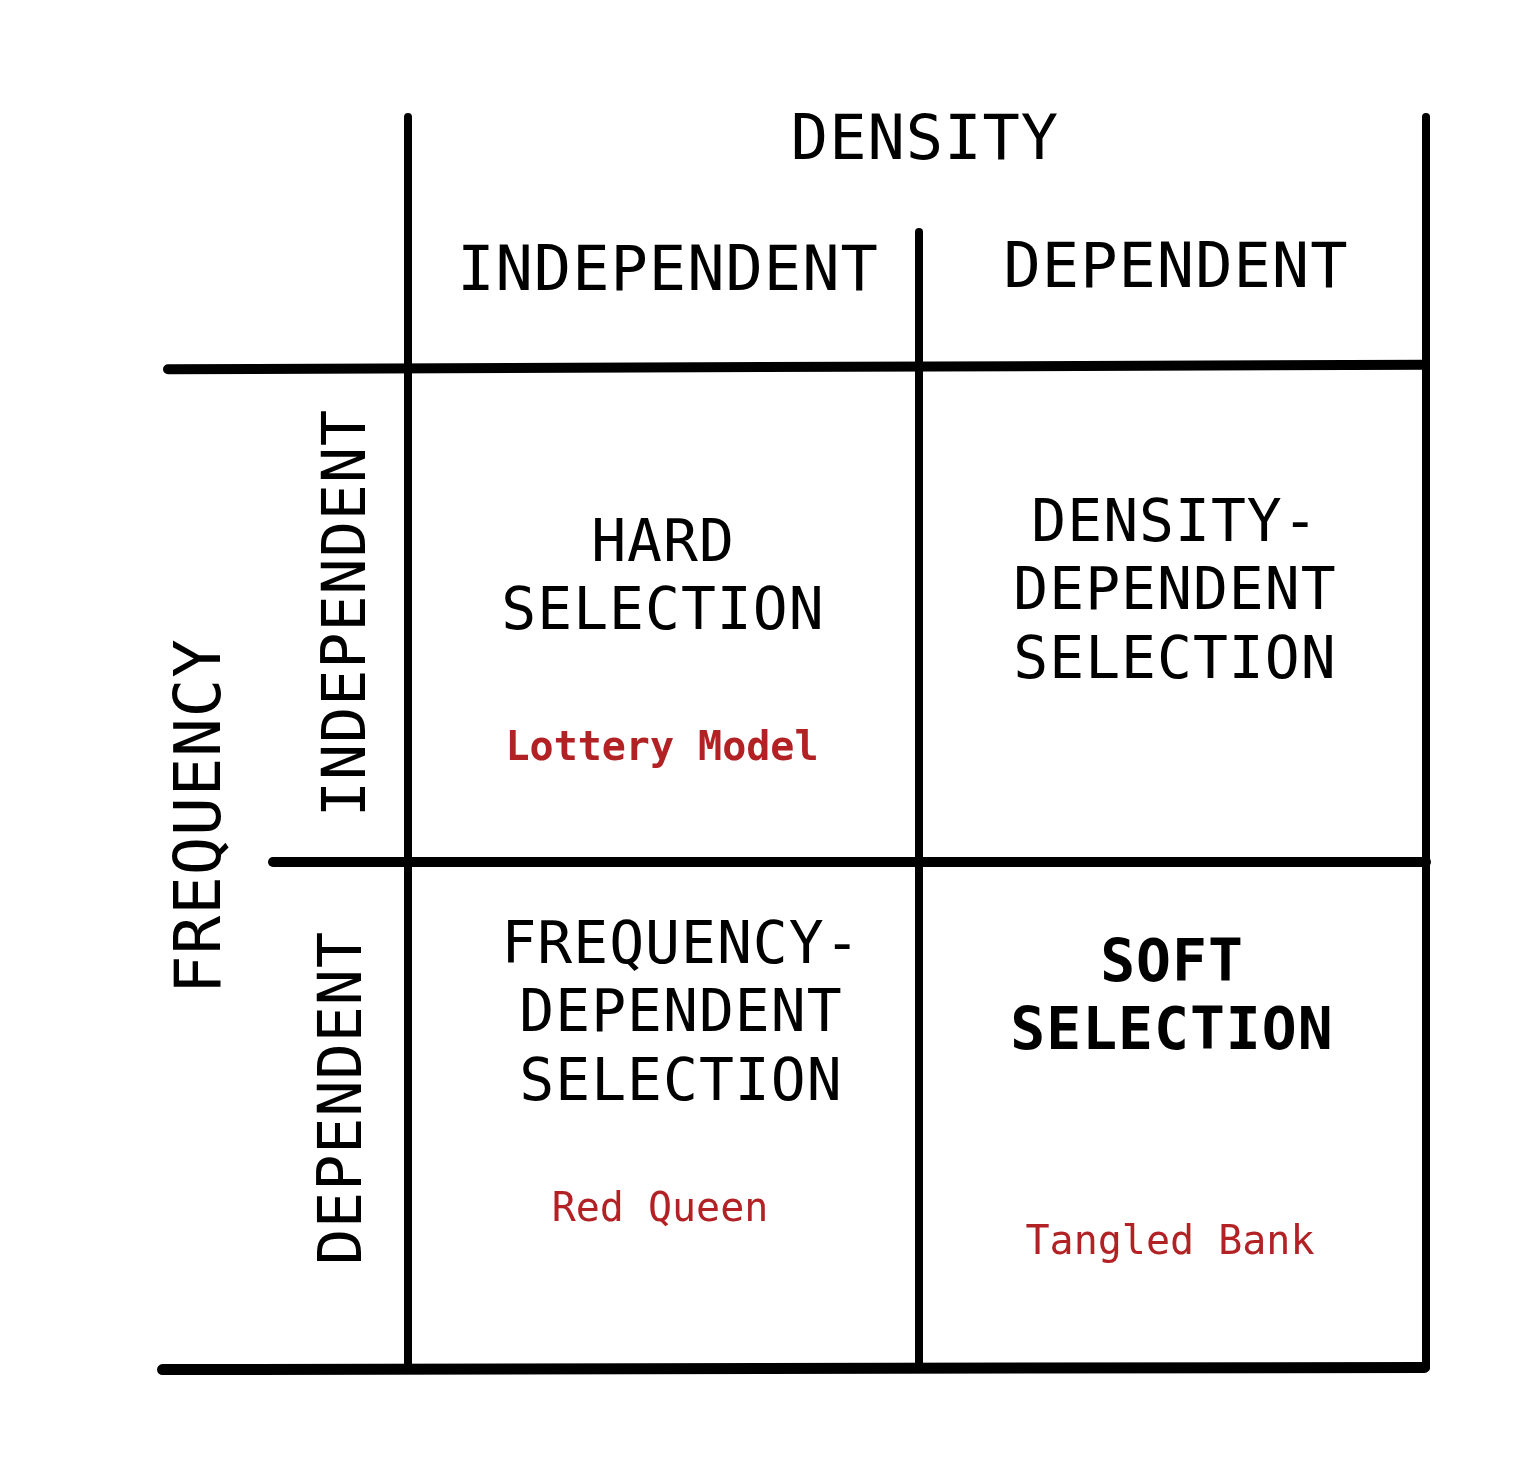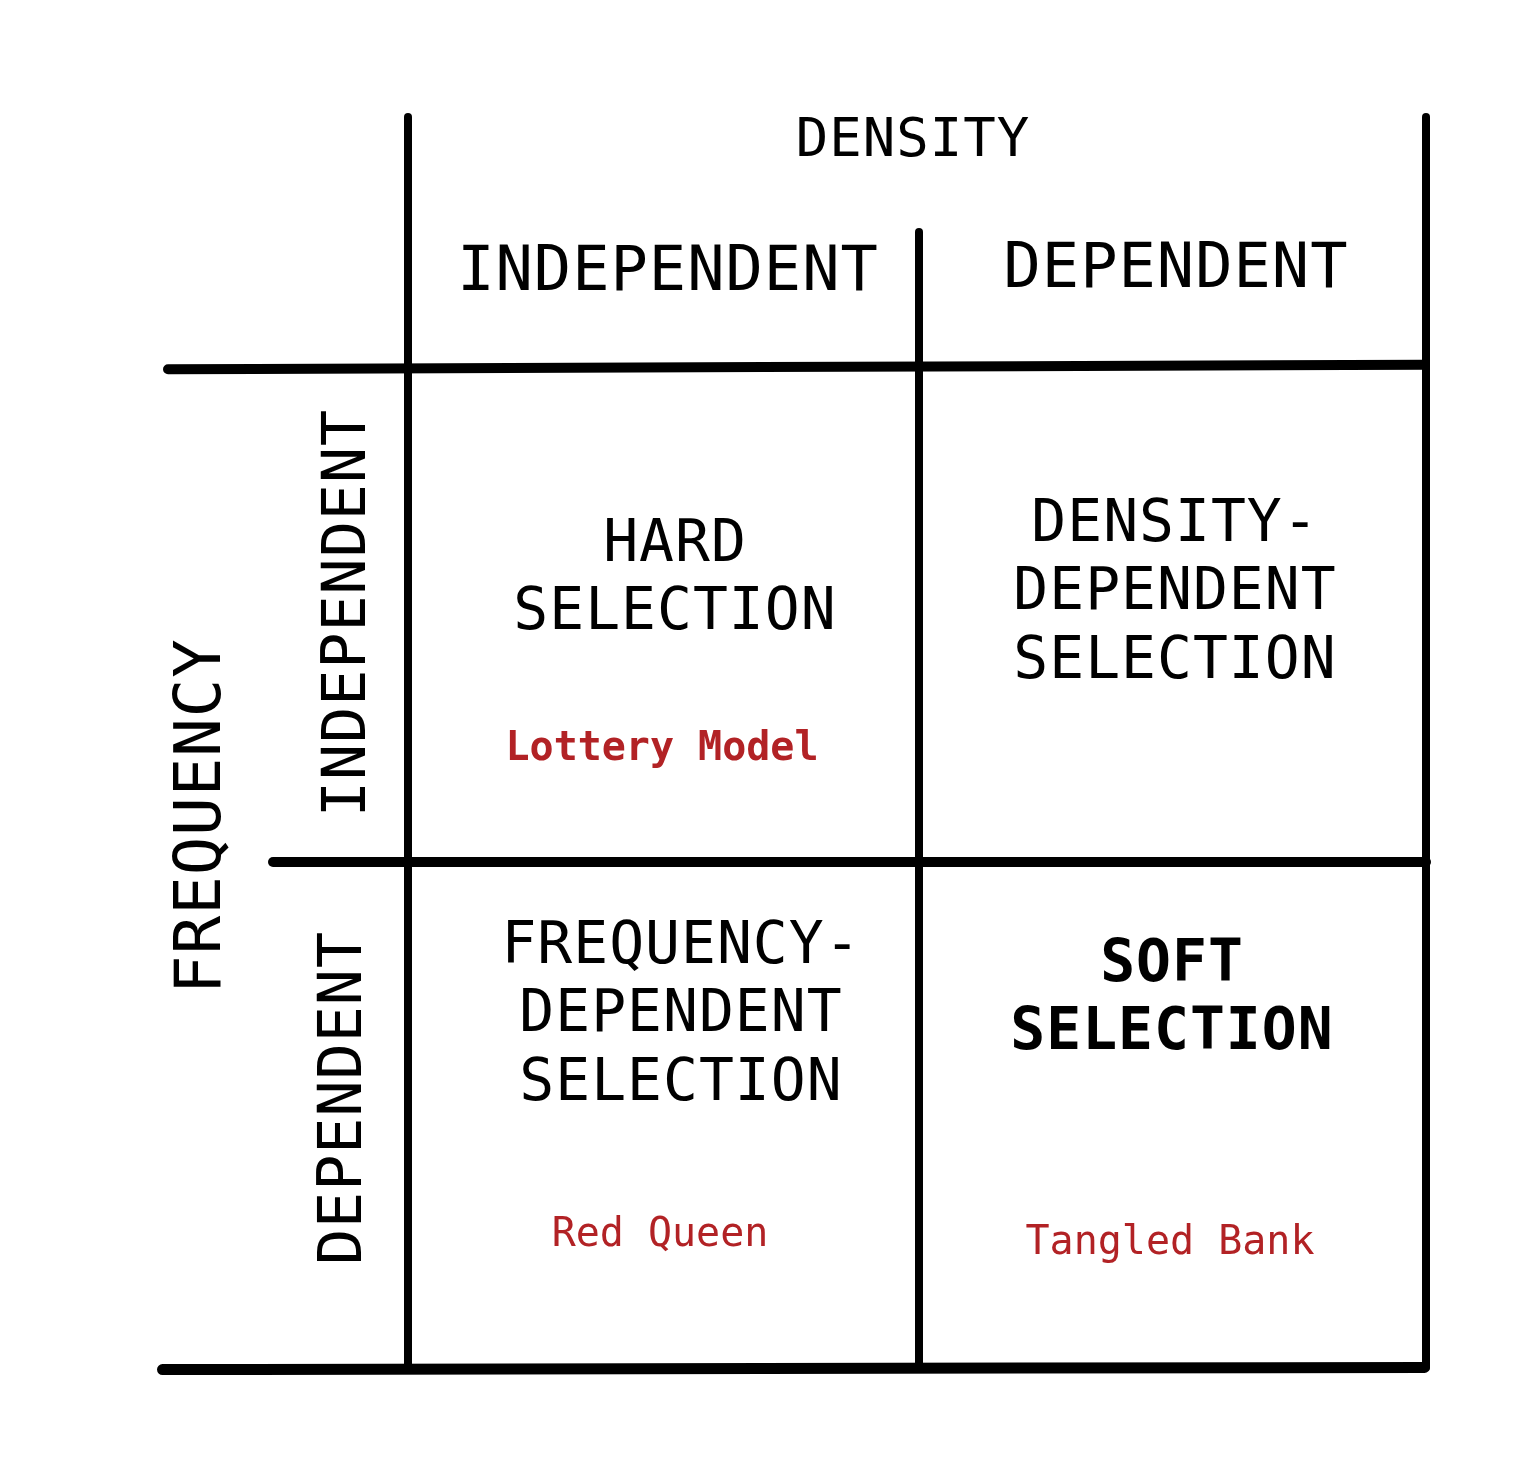--- a/index.html
+++ b/index.html
@@ -24,21 +24,21 @@
   .txt {
     position: absolute;
     transform: translate(-50%, -50%);
     white-space: nowrap;
     text-align: center;
     letter-spacing: 1px;
   }
   .txt.rot {
     transform: translate(-50%, -50%) rotate(-90deg);
   }
-  .axis-title   { font-size: 54px; }
+  .axis-title   { font-size: 62px; margin-left: 12px; }
   .axis-title-y { font-size: 64px; }
   .col-label    { font-size: 62px; }
   .row-label    { font-size: 60px; }
   .cell-title {
     font-size: 58px;
     line-height: 1.18;
     white-space: pre-line;
   }
   .annotation {
     font-size: 40px;
@@ -54,26 +54,26 @@
   .v-mid    { left: 915px;  top: 228px;  width: 8px;    height: 1143px; }
   .v-right  { left: 1422px; top: 113px;  width: 8px;    height: 1258px; }
 
   
   .pos-density          { left: 913px;  top: 137px; }
   .pos-col-independent  { left: 668px;  top: 268px; }
   .pos-col-dependent    { left: 1176px; top: 265px; }
   .pos-frequency        { left: 198px;  top: 816px; }
   .pos-row-independent  { left: 344px;  top: 613px; }
   .pos-row-dependent    { left: 340px;  top: 1098px; }
-  .pos-cell-tl          { left: 663px;  top: 575px; margin-left: 12px; }
+  .pos-cell-tl          { left: 663px;  top: 575px; }
   .pos-cell-tr          { left: 1175px; top: 590px; }
   .pos-cell-bl          { left: 681px;  top: 1012px; }
   .pos-cell-br          { left: 1172px; top: 995px; font-weight: bold; }
   .pos-ann-tl           { left: 662px;  top: 746px; font-weight: bold; }
-  .pos-ann-bl           { left: 660px;  top: 1232px; }
+  .pos-ann-bl           { left: 660px;  top: 1207px; }
   .pos-ann-br           { left: 1170px; top: 1240px; }
 </style>
 </head>
 <body>
 
 <div class="canvas">
 
   <div class="line h-top"></div>
   <div class="line h-mid"></div>
   <div class="line h-bottom"></div>

